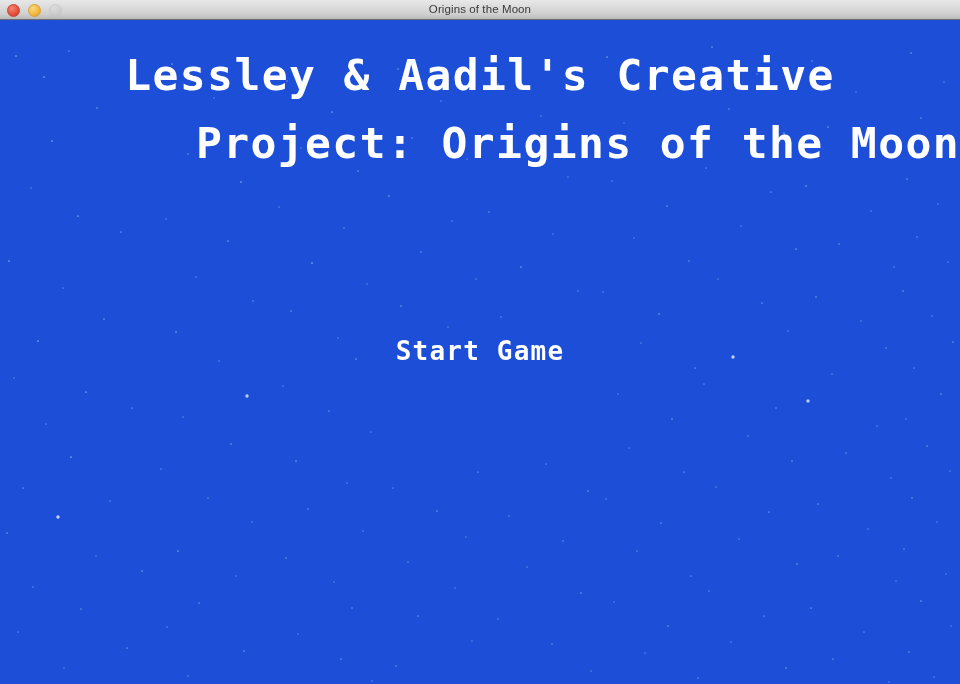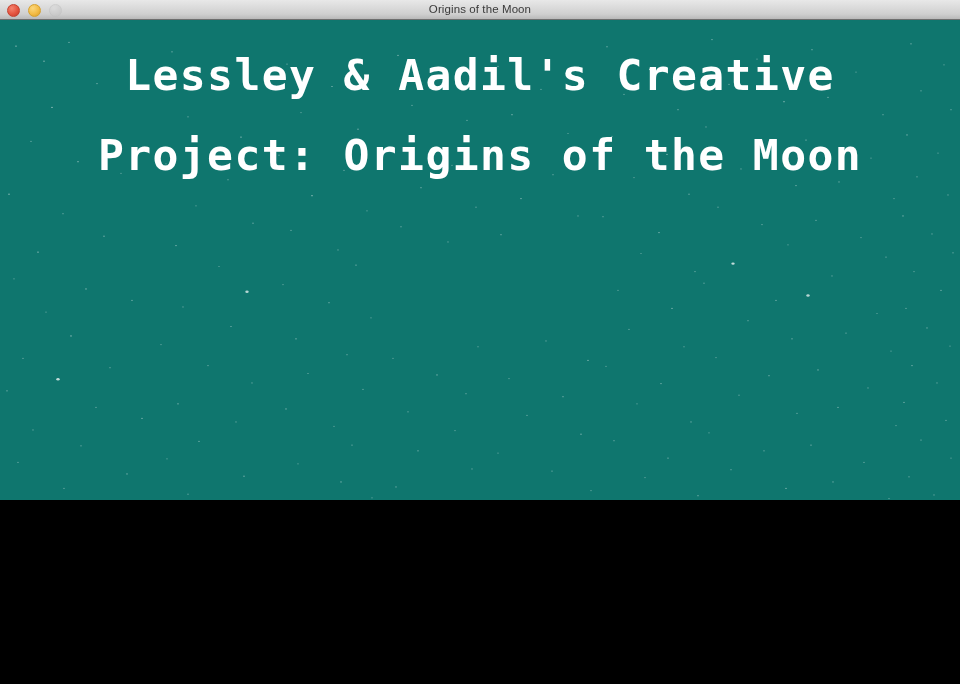--- a/index.html
+++ b/index.html
@@ -72,22 +72,22 @@
     line-height: 19px;
     user-select: none;
   }
 
   
   .game-canvas {
     position: absolute;
     top: 20px;
     left: 0;
     width: 960px;
-    height: 480px;
-    background: #0f766e;
+    height: 664px;
+    background: #1d4ed8;
     overflow: hidden;
   }
   .starfield {
     position: absolute;
     inset: 0;
     width: 100%;
     height: 100%;
     display: block;
   }
 
@@ -103,21 +103,21 @@
     text-align: center;
     color: #ffffff;
     font-family: "DejaVu Sans Mono", monospace;
     font-weight: bold;
     font-size: 43px;
     letter-spacing: 1.4px;
     white-space: pre;
     user-select: none;
   }
   .title-line-1 { top: 30px; }
-  .title-line-2 { top: 110px; }
+  .title-line-2 { top: 98px; text-align: right; }
 
   .menu-item {
     position: absolute;
     width: 100%;
     text-align: center;
     color: #ffffff;
     font-family: "DejaVu Sans Mono", monospace;
     font-weight: bold;
     font-size: 26px;
     letter-spacing: 1.2px;
@@ -350,16 +350,17 @@
         <circle cx="921" cy="581" r="0.85" fill="#ffffff" fill-opacity="0.4"></circle>
         <circle cx="951" cy="606" r="0.85" fill="#ffffff" fill-opacity="0.3"></circle>
         <circle cx="909" cy="632" r="0.85" fill="#ffffff" fill-opacity="0.35"></circle>
         <circle cx="934" cy="657" r="0.85" fill="#ffffff" fill-opacity="0.3"></circle>
       </svg>
 
     <div class="menu-layer">
       <div class="title-line title-line-1">Lessley &amp; Aadil's Creative</div>
       <div class="title-line title-line-2">Project: Origins of the Moon</div>
 
+      <div class="menu-item menu-start">Start Game</div>
     </div>
   </div>
 
 </div>
 
 </body></html>

